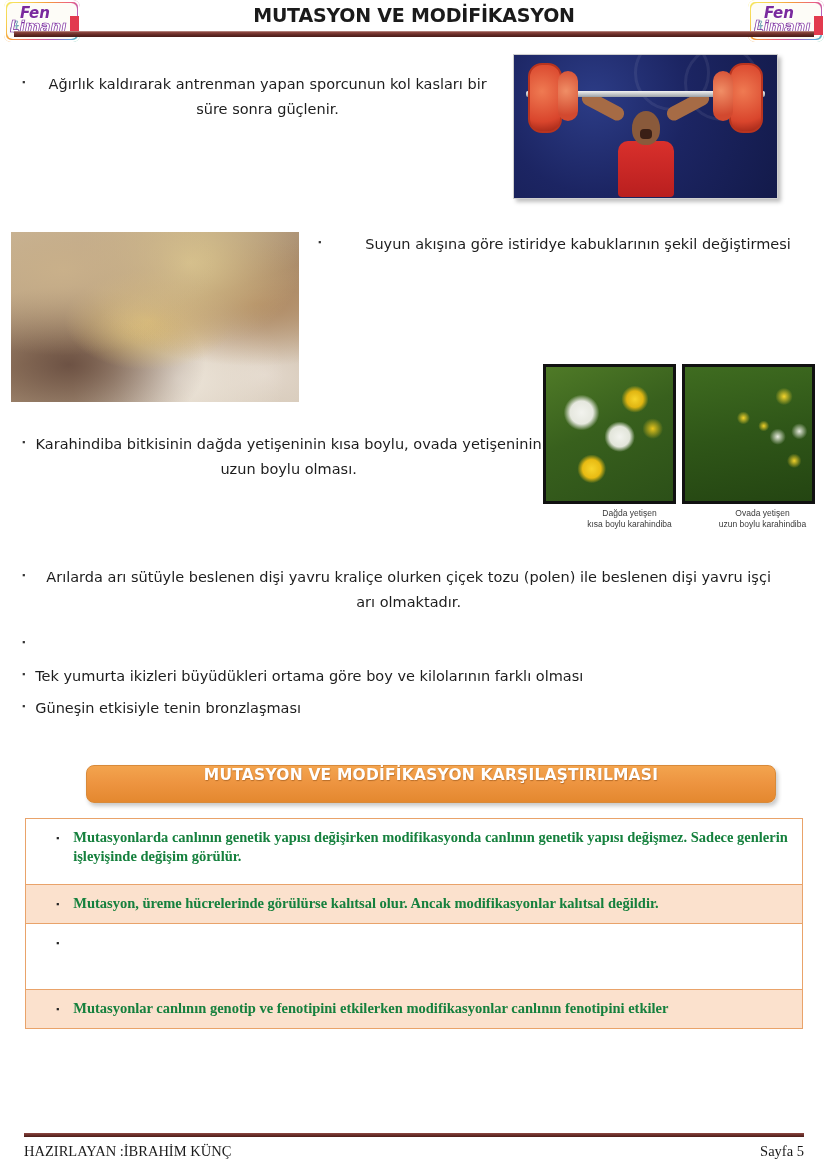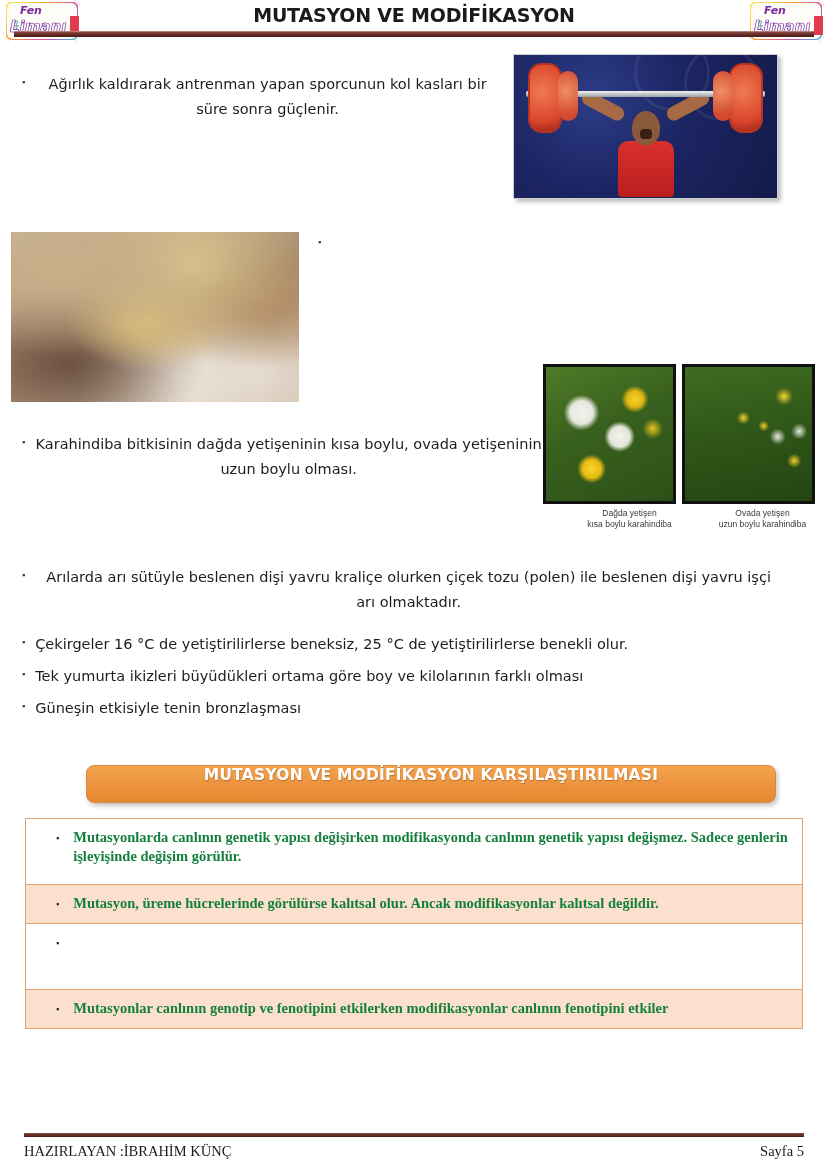--- a/index.html
+++ b/index.html
@@ -67,21 +67,21 @@
     position: absolute;
     font-family: "DejaVu Sans", sans-serif;
     font-weight: bold;
     font-style: italic;
     color: #7a2a9e;
     text-shadow: 0.6px 0.6px 0 #ffffff;
     white-space: nowrap;
   }
   .brand-logo .logo-word-1 {
     left: 16px; top: 4px;
-    font-size: 11px;
+    font-size: 15px;
   }
   .brand-logo .logo-word-2 {
     left: 6px; top: 18px;
     font-size: 15px;
     color: #ffffff;
     -webkit-text-stroke: 0.7px #7a2a9e;
     text-shadow: none;
   }
   .brand-logo .logo-anchor {
     position: absolute;
@@ -403,20 +403,21 @@
   <div class="wl-plate2 right"></div>
   <div class="wl-torso"></div>
   <div class="wl-head"></div>
   <div class="wl-mouth"></div>
 </div>
 
 <div id="photo-shells" class="photo"></div>
 
 <div id="bullet-oyster" class="bullet-row">
   <span class="bullet-mark">▪</span>
+  <span class="bullet-text">Suyun akışına göre istiridye kabuklarının şekil değiştirmesi</span>
 </div>
 
 <div class="dandelion-pair">
   <div id="dandelion-mountain" class="dandelion-photo"></div>
   <div id="dandelion-plain" class="dandelion-photo"></div>
 </div>
 
 <div class="dandelion-captions">
   <div class="dandelion-caption">
     <div>Dağda yetişen</div>
@@ -433,21 +434,20 @@
   <span class="bullet-text">Karahindiba bitkisinin dağda yetişeninin kısa boylu, ovada yetişeninin uzun boylu olması.</span>
 </div>
 
 <div id="bullet-bee" class="bullet-row">
   <span class="bullet-mark">▪</span>
   <span class="bullet-text">Arılarda arı sütüyle beslenen dişi yavru kraliçe olurken çiçek tozu (polen) ile beslenen dişi yavru işçi arı olmaktadır.</span>
 </div>
 
 <div id="bullet-grasshopper" class="bullet-row">
   <span class="bullet-mark">▪</span>
-  <span class="bullet-text">Çekirgeler 16 °C de yetiştirilirlerse beneksiz, 25 °C de yetiştirilirlerse benekli olur.</span>
 </div>
 
 <div id="bullet-twins" class="bullet-row">
   <span class="bullet-mark">▪</span>
   <span class="bullet-text">Tek yumurta ikizleri büyüdükleri ortama göre boy ve kilolarının farklı olması</span>
 </div>
 
 <div id="bullet-sun" class="bullet-row">
   <span class="bullet-mark">▪</span>
   <span class="bullet-text">Güneşin etkisiyle tenin bronzlaşması</span>

